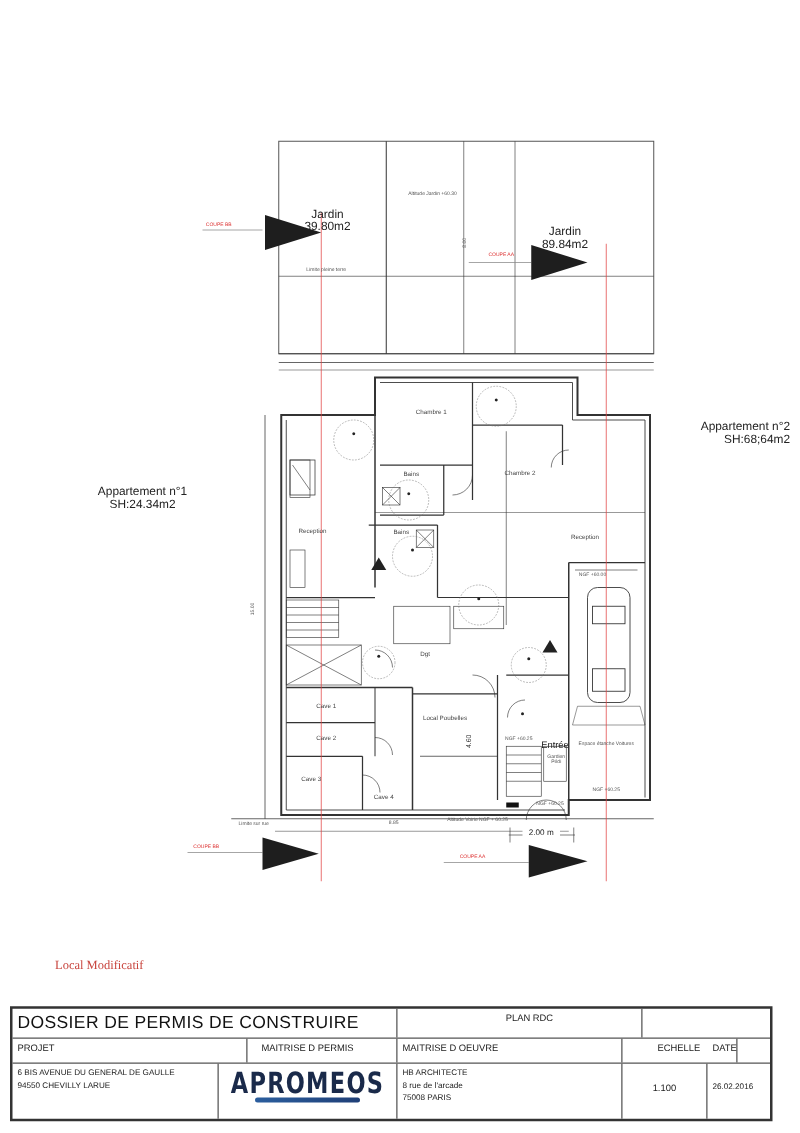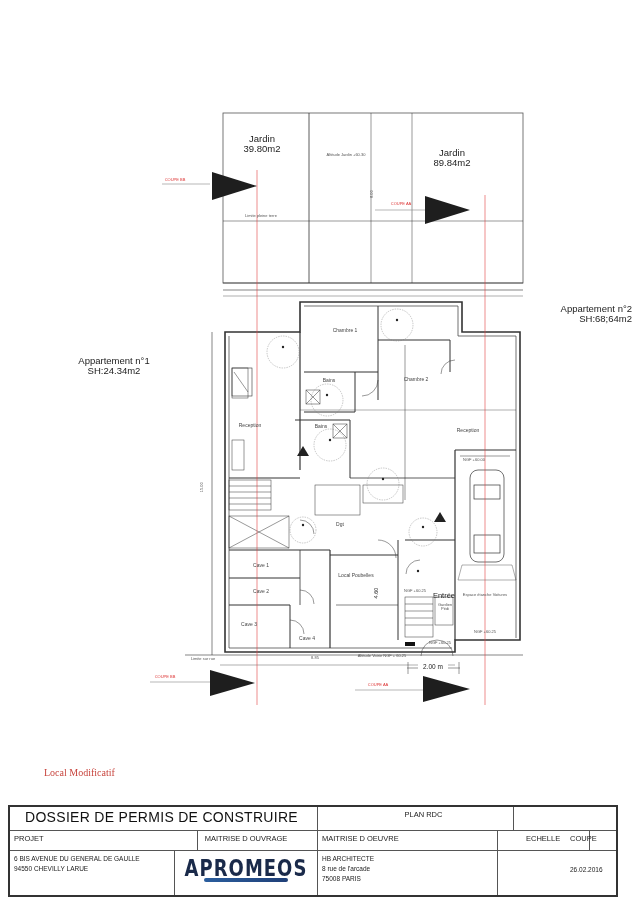--- a/index.html
+++ b/index.html
@@ -1,27 +1,27 @@
 <!DOCTYPE html>
 <html><head>
 <meta charset="utf-8">
 <style>
   * { box-sizing: border-box; margin: 0; padding: 0; }
   body { width: 640px; height: 906px; background: #fff; position: relative; overflow: hidden; font-family: "Liberation Sans", sans-serif; color: #222; }
   .plan-svg { position: absolute; left: 0; top: 0; }
   .lbl { position: absolute; text-align: center; color: #222; line-height: 1.1; }
-  .big { font-size: 9.5px; }
+  .big { font-size: 9.5px; margin-top: 33px; }
   .small { font-size: 5px; color: #444; }
   .tiny { font-size: 4px; color: #555; }
   .red { color: #d33; }
   .permis { position: absolute; left: 44px; top: 767px; font-family: "Liberation Serif", serif; font-size: 10px; color: #c8453e; }
   .cartouche { position: absolute; left: 8px; top: 805px; width: 610px; height: 92px; border: 2px solid #333; background: #fff; }
   .cart-row { position: absolute; left: 0; right: 0; border-bottom: 1px solid #555; }
   .cell { position: absolute; top: 0; bottom: 0; border-right: 1px solid #555; overflow: hidden; }
-  .cart-title { font-size: 14px; letter-spacing: 0.3px; padding: 2px 15px; color: #111; }
+  .cart-title { font-size: 14px; letter-spacing: 0.3px; padding: 2px 4px; color: #111; }
   .cart-hdr { font-size: 7.5px; padding: 3px 4px; color: #222; }
   .cart-val { font-size: 6.5px; padding: 3px 4px; color: #222; line-height: 1.5; }
   .logo { font-family: "DejaVu Sans", sans-serif; font-weight: bold; font-size: 18px; color: #1a2a4a; letter-spacing: 1px; transform: scaleY(1.3); display: inline-block; }
   .logo-bar { height: 4px; background: linear-gradient(90deg,#2b5e9e,#1f3f77); border-radius: 2px; margin: 0 auto; width: 84px; }
 </style>
 </head>
 <body>
 
 <svg class="plan-svg" width="640" height="760" viewBox="0 0 640 760">
   <g stroke="#333" fill="none" stroke-width="0.8">
@@ -238,47 +238,50 @@
     </div>
     <div class="cell" style="left:324px;width:180px;text-align:center;">
       <div class="cart-hdr">PLAN RDC</div>
     </div>
   </div>
   <div class="cart-row" style="top:24px;height:20px;">
     <div class="cell" style="left:0;width:188px;">
         <div class="cart-hdr">PROJET</div>
       </div>
     <div class="cell" style="left:165px;width:143px;text-align:center;">
-        <div class="cart-hdr">MAITRISE D OUVRAGE</div>
+        <div class="cart-hdr">MAITRISE D PERMIS</div>
       </div>
     <div class="cell" style="left:308px;width:180px;">
         <div class="cart-hdr">MAITRISE D OEUVRE</div>
       </div>
     <div class="cell" style="left:488px;width:68px;margin-left:24px;">
         <div class="cart-hdr">ECHELLE</div>
       </div>
     <div class="cell" style="left:556px;width:52px;border-right:none;">
-        <div class="cart-hdr">COUPE</div>
+        <div class="cart-hdr">DATE</div>
       </div>
   </div>
   <div class="cart-row" style="top:44px;height:44px;border-bottom:none;">
     <div class="cell" style="left:0;width:165px;">
       <div class="cart-val">
         <div>6 BIS AVENUE DU GENERAL DE GAULLE</div>
         <div>94550 CHEVILLY LARUE</div>
       </div>
     </div>
     <div class="cell" style="left:165px;width:143px;text-align:center;padding-top:6px;">
       <span class="logo">APROMEOS</span>
       <div class="logo-bar"></div>
     </div>
     <div class="cell" style="left:308px;width:180px;">
       <div class="cart-val">
         <div>HB ARCHITECTE</div>
         <div>8 rue de l'arcade</div>
         <div>75008 PARIS</div>
       </div>
     </div>
+    <div class="cell" style="left:488px;width:68px;text-align:center;">
+      <div class="cart-val" style="padding-top:14px;font-size:7.5px;">1.100</div>
+    </div>
     <div class="cell" style="left:556px;width:52px;border-right:none;">
       <div class="cart-val" style="padding-top:14px;">26.02.2016</div>
     </div>
   </div>
 </div>
 
 </body></html>

